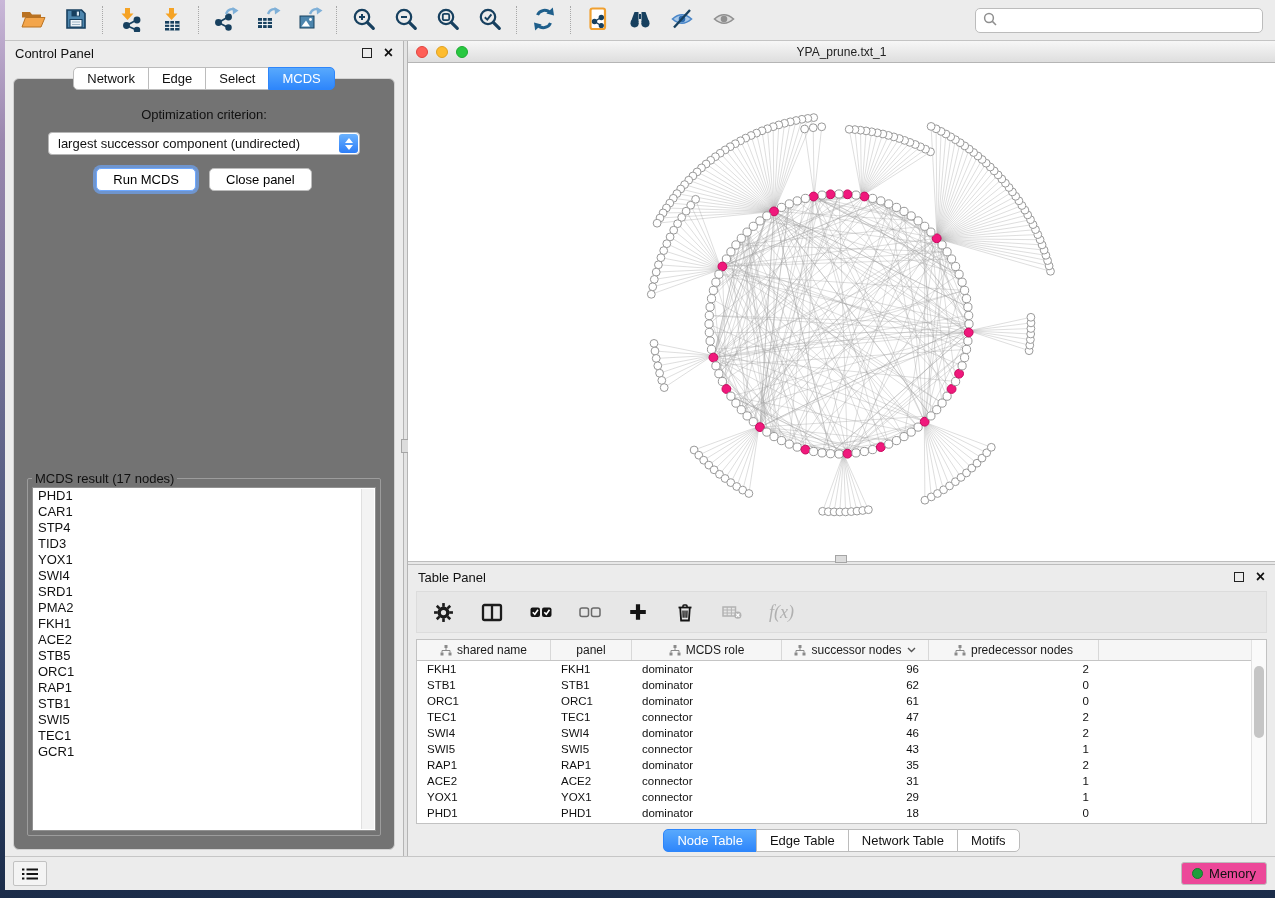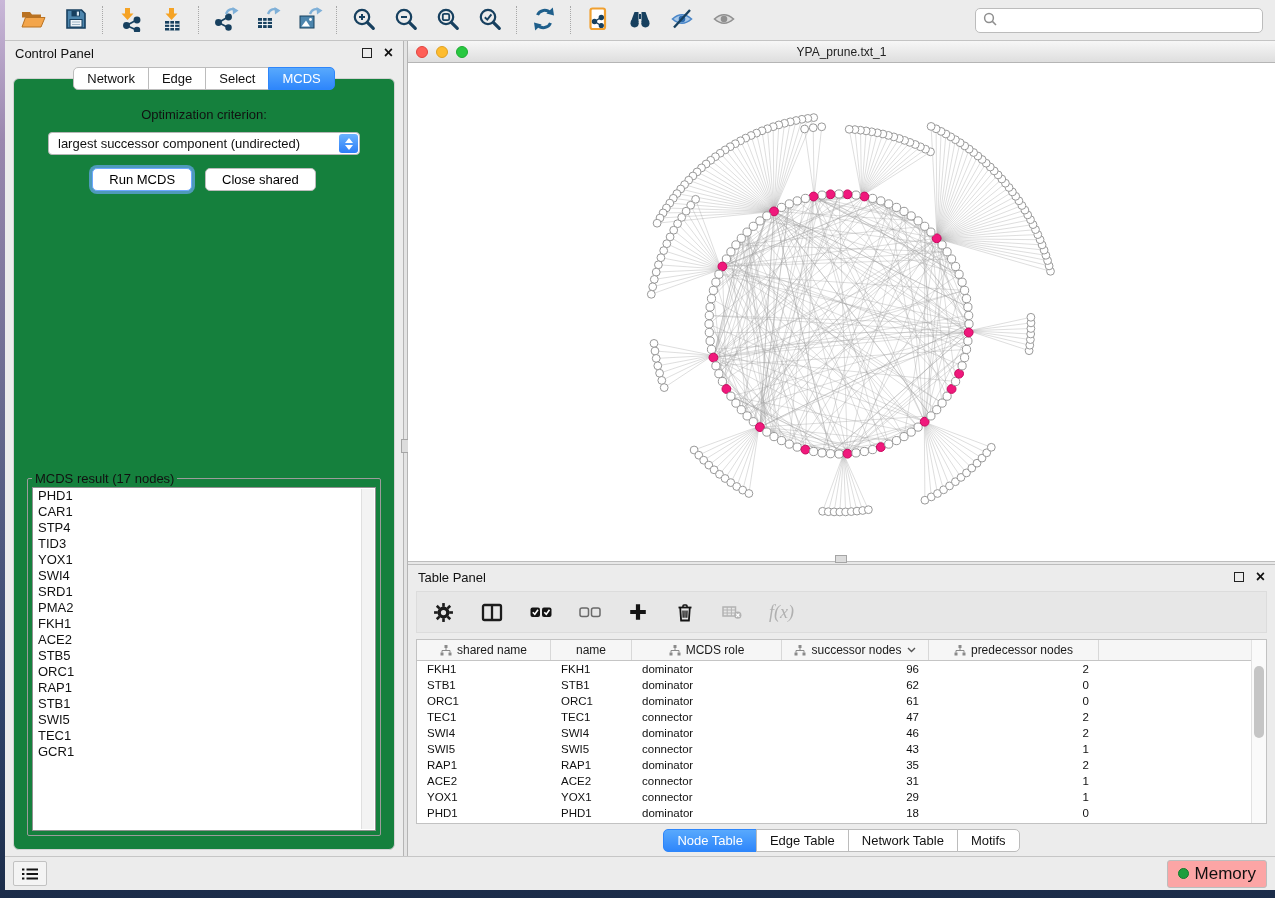--- a/index.html
+++ b/index.html
@@ -28,21 +28,21 @@
   .win-btns { margin-left:auto; display:flex; gap:12px; align-items:center; }
   .float-glyph { width:10px; height:10px; border:1.5px solid #222; display:inline-block; }
   .close-glyph { font-weight:bold; font-size:16px; line-height:10px; color:#111; }
 
   .cp-tabs { display:flex; justify-content:center; margin-top:2px; position:relative; z-index:2; }
   .tab { background:#fff; border:1px solid #bcbcbc; padding:3px 13px; margin-left:-1px; font-size:13px; white-space:nowrap; }
   .tab:first-child { border-radius:5px 0 0 5px; margin-left:0; }
   .tab:last-child { border-radius:0 5px 5px 0; }
   .tab.active { background:linear-gradient(#58a9fd,#2e86fb); border-color:#2e86fb; color:#fff; }
 
-  .cp-body { flex:1; margin:-12px 8px 6px; border:1px solid #d2d2d2; border-radius:6px; background:#15803d;
+  .cp-body { flex:1; margin:-12px 8px 6px; border:1px solid #d2d2d2; border-radius:6px; background:#737373;
     padding-top:28px; display:flex; flex-direction:column; align-items:center; min-height:0; }
   .opt-label { font-size:13px; }
   .select { margin-top:10px; width:312px; height:23px; position:relative; background:#fff;
     border:1px solid #b6b6b6; border-radius:4px; display:flex; align-items:center; padding:0 24px 0 9px; font-size:13px; }
   .select .val { white-space:nowrap; overflow:hidden; }
   .stepper { position:absolute; right:1px; top:1px; bottom:1px; width:19px; border-radius:3px;
     background:linear-gradient(#6ab2fe,#2d7ef8); display:flex; flex-direction:column; align-items:center; justify-content:center; gap:2px; }
   .btn-row { display:flex; gap:13px; margin-top:13px; }
   .btn { background:#fff; border:1px solid #bcbcbc; border-radius:5px; padding:3px 16px; font-size:13px; }
   .btn.focused { box-shadow:0 0 0 3px rgba(109,168,255,.65); border-color:#6da8ff; }
@@ -86,21 +86,21 @@
   .td.r { text-align:right; padding-right:10px; }
   .tscroll { position:absolute; right:0; top:0; bottom:0; width:15px; background:#fafafa; border-left:1px solid #e2e2e2; }
   .tthumb { position:absolute; left:2px; right:2px; top:26px; height:72px; background:#c5c5c5; border-radius:5px; }
   .tp-tabs { flex:0 0 32px; display:flex; justify-content:center; align-items:center; }
 
   
   .statusbar { flex:0 0 34px; border-top:1px solid #c6c6c6; display:flex; align-items:center; padding:0 8px; background:#ececec; }
   .list-btn { width:34px; height:25px; border:1px solid #c2c2c2; background:#f4f4f4; border-radius:2px;
     display:flex; align-items:center; justify-content:center; }
   .memory-btn { margin-left:auto; display:flex; align-items:center; gap:6px; border:1px solid #bdbdbd;
-    background:#fca5a5; border-radius:3px; padding:3px 10px; font-size:17px; }
+    background:#ec4899; border-radius:3px; padding:3px 10px; font-size:13px; }
   .mem-dot { width:11px; height:11px; border-radius:50%; background:#1d9e3c; border:1px solid #137a2c; }
 </style>
 </head>
 <body>
 
 <div class="app">
 
   <div class="toolbar">
     <div class="tb-btn">
         <span><svg width="27" height="26" viewBox="0 0 27 26">
@@ -298,21 +298,21 @@
             <svg width="8" height="5" viewBox="0 0 8 5">
                 <polygon points="4,0 8,5 0,5" fill="#fff"></polygon>
               </svg>
             <svg width="8" height="5" viewBox="0 0 8 5">
                 <polygon points="0,0 8,0 4,5" fill="#fff"></polygon>
               </svg>
           </span>
         </div>
         <div class="btn-row">
           <button class="btn focused">Run MCDS</button>
-          <button class="btn">Close shared</button>
+          <button class="btn">Close panel</button>
         </div>
         <fieldset class="mcds">
           <legend>MCDS result (17 nodes)</legend>
           <div class="mcds-list" id="mcds-list">
             <div class="scroll-track"></div>
           <div class="lrow">PHD1</div>
               <div class="lrow">CAR1</div>
               <div class="lrow">STP4</div>
               <div class="lrow">TID3</div>
               <div class="lrow">YOX1</div>
@@ -1099,21 +1099,21 @@
               <div class="th" style="width: 134px;">
                 <svg width="12" height="11" viewBox="0 0 12 11">
                   <rect x="4.5" y="0" width="3" height="3" fill="#8a8a8a"></rect>
                   <rect x="0.5" y="7.5" width="3" height="3" fill="#8a8a8a"></rect>
                   <rect x="8.5" y="7.5" width="3" height="3" fill="#8a8a8a"></rect>
                   <path d="M6 3v2.5 M2 7.5V5.5h8v2" fill="none" stroke="#8a8a8a"></path>
                 </svg>
                 <span>shared name</span>
               </div>
               <div class="th" style="width: 81px;">
-                <span>name</span>
+                <span>panel</span>
               </div>
               <div class="th" style="width: 150px;">
                 <svg width="12" height="11" viewBox="0 0 12 11">
                   <rect x="4.5" y="0" width="3" height="3" fill="#8a8a8a"></rect>
                   <rect x="0.5" y="7.5" width="3" height="3" fill="#8a8a8a"></rect>
                   <rect x="8.5" y="7.5" width="3" height="3" fill="#8a8a8a"></rect>
                   <path d="M6 3v2.5 M2 7.5V5.5h8v2" fill="none" stroke="#8a8a8a"></path>
                 </svg>
                 <span>MCDS role</span>
               </div>

